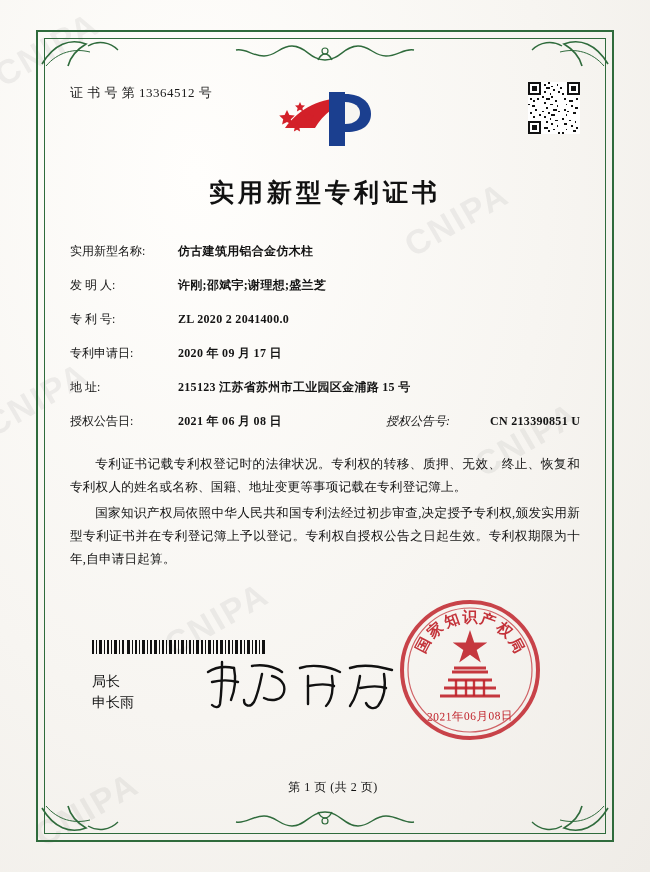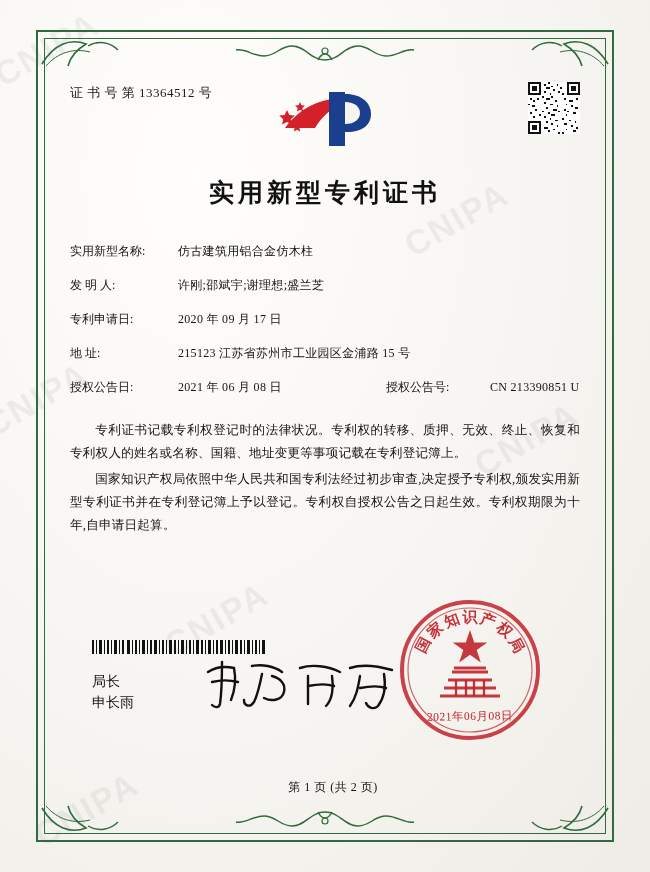--- a/index.html
+++ b/index.html
@@ -145,29 +145,31 @@
     margin-bottom: 22px;
   }
   .field-label {
     width: 108px;
     flex: 0 0 108px;
     letter-spacing: 0px;
   }
   .field-value {
     flex: 1 1 auto;
     letter-spacing: 0.3px;
+    font-weight: bold;
   }
   .field-row.split .field-value {
     flex: 0 0 auto;
     width: 208px;
   }
   .field-label2 {
     width: 104px;
     flex: 0 0 104px;
     letter-spacing: 0px;
+    font-style: italic;
   }
 
   .paras {
     margin-top: 26px;
     font-size: 12.6px;
     color: #141414;
     line-height: 1.85;
     text-align: justify;
     letter-spacing: 0.2px;
   }
@@ -394,20 +396,24 @@
       <div class="field-row">
         <div class="field-label">实用新型名称:</div>
         <div class="field-value">仿古建筑用铝合金仿木柱</div>
       </div>
 
       <div class="field-row">
         <div class="field-label">发 明 人:</div>
         <div class="field-value">许刚;邵斌宇;谢理想;盛兰芝</div>
       </div>
 
+      <div class="field-row">
+        <div class="field-label">专 利 号:</div>
+        <div class="field-value">ZL 2020 2 2041400.0</div>
+      </div>
 
       <div class="field-row">
         <div class="field-label">专利申请日:</div>
         <div class="field-value">2020 年 09 月 17 日</div>
       </div>
 
 
       <div class="field-row">
         <div class="field-label">地 址:</div>
         <div class="field-value">215123 江苏省苏州市工业园区金浦路 15 号</div>

